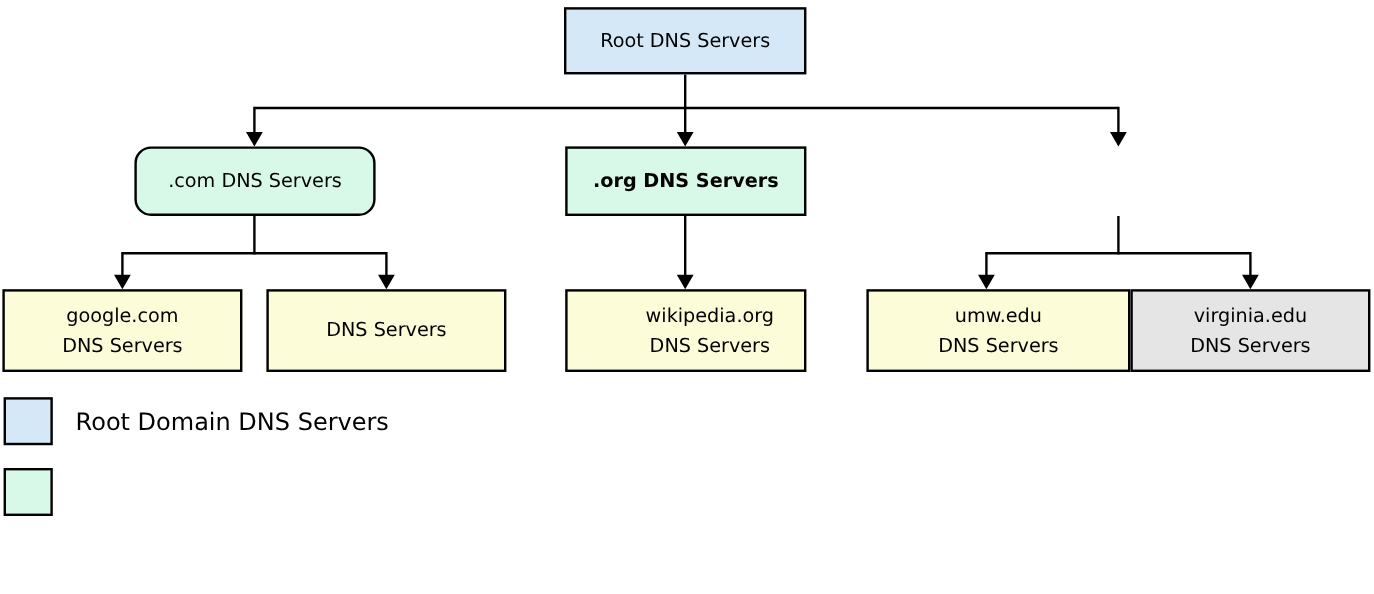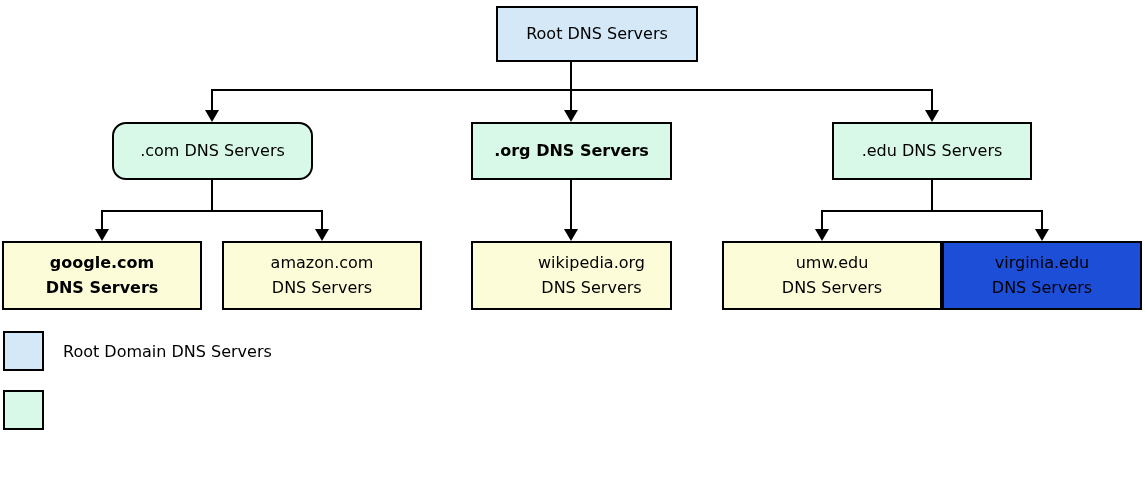--- a/index.html
+++ b/index.html
@@ -29,21 +29,21 @@
     border: 2px solid #000000;
     display: flex;
     flex-direction: column;
     align-items: center;
     justify-content: center;
     text-align: center;
     font-size: 16px;
     color: #000000;
     line-height: 1.55;
   }
-  .node-root   { left: 470px; top: 6px;   width: 202px; height: 56px; margin-left: 26px; }
+  .node-root   { left: 470px; top: 6px;   width: 202px; height: 56px; }
   .node-com    { left: 112px; top: 122px; width: 201px; height: 58px; border-radius: 14px; }
   .node-org    { left: 471px; top: 122px; width: 201px; height: 58px; font-weight: bold; }
   .node-edu    { left: 832px; top: 122px; width: 200px; height: 58px; }
   .node-google    { left: 2px;   top: 241px; width: 200px; height: 69px; }
   .node-amazon    { left: 222px; top: 241px; width: 200px; height: 69px; }
   .node-wikipedia { left: 471px; top: 241px; width: 201px; height: 69px; padding-left: 40px; }
   .node-umw       { left: 722px; top: 241px; width: 220px; height: 69px; }
   .node-virginia  { left: 942px; top: 241px; width: 200px; height: 69px; }
   .legend-row {
     position: absolute;
@@ -57,21 +57,21 @@
   .legend-row-2 { top: 450px; }
   .legend-swatch {
     box-sizing: border-box;
     width: 41px;
     height: 40px;
     border: 2px solid #000000;
     flex: 0 0 auto;
   }
   .legend-label {
     margin-left: 19px;
-    font-size: 16px;
+    font-size: 20px;
     color: #000000;
     white-space: nowrap;
   }
 </style>
 </head>
 <body>
 
 <div id="canvas">
 
   <svg id="connectors" viewBox="0 0 1145 495" xmlns="http://www.w3.org/2000/svg">
@@ -112,45 +112,41 @@
   </div>
 
   <div class="node node-com" style="background: rgb(216, 248, 232);">
     <span>.com DNS Servers</span>
   </div>
 
   <div class="node node-org" style="background: rgb(216, 248, 232);">
     <span>.org DNS Servers</span>
   </div>
 
-  <div class="node node-edu" style="background: rgb(216, 248, 232);">
-    <span>.edu DNS Servers</span>
-  </div>
 
-  <div class="node node-google" style="background: rgb(253, 252, 216); font-weight: bold;">
+  <div class="node node-google" style="background: rgb(253, 252, 216);">
     <span>google.com</span>
     <span>DNS Servers</span>
   </div>
 
   <div class="node node-amazon" style="background: rgb(253, 252, 216);">
-    <span>amazon.com</span>
     <span>DNS Servers</span>
   </div>
 
   <div class="node node-wikipedia" style="background: rgb(253, 252, 216);">
     <span>wikipedia.org</span>
     <span>DNS Servers</span>
   </div>
 
   <div class="node node-umw" style="background: rgb(253, 252, 216);">
     <span>umw.edu</span>
     <span>DNS Servers</span>
   </div>
 
-  <div class="node node-virginia" style="background: #1d4ed8;">
+  <div class="node node-virginia" style="background: #e5e5e5;">
     <span>virginia.edu</span>
     <span>DNS Servers</span>
   </div>
 
   <div class="legend-row legend-row-0">
     <div class="legend-swatch" style="background: rgb(212, 232, 248);"></div>
     <span class="legend-label">Root Domain DNS Servers</span>
   </div>
 
   <div class="legend-row legend-row-1">

